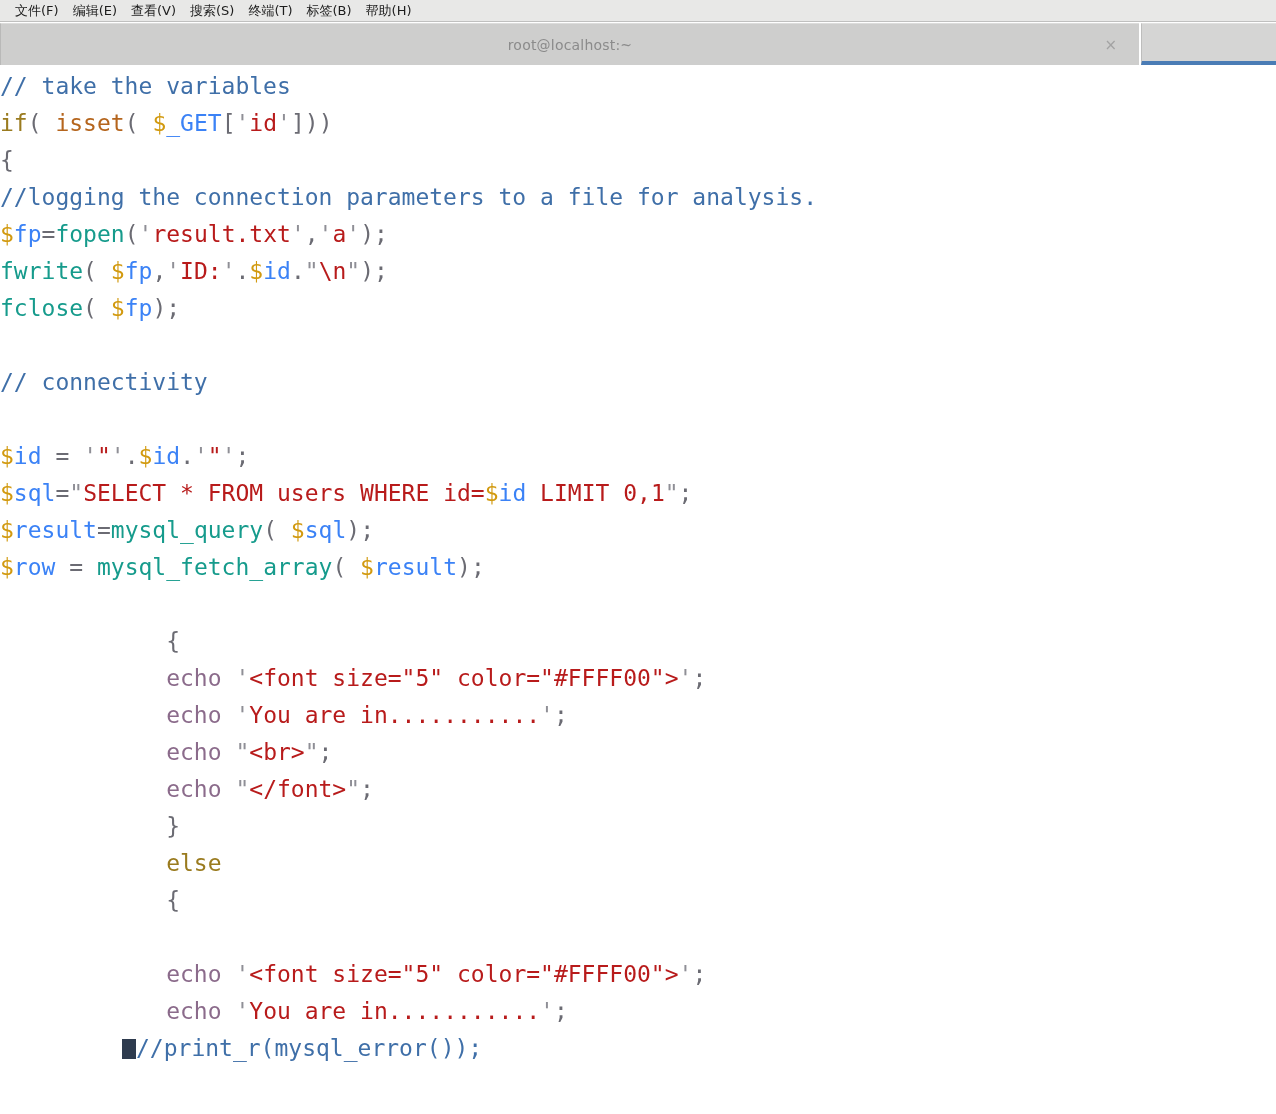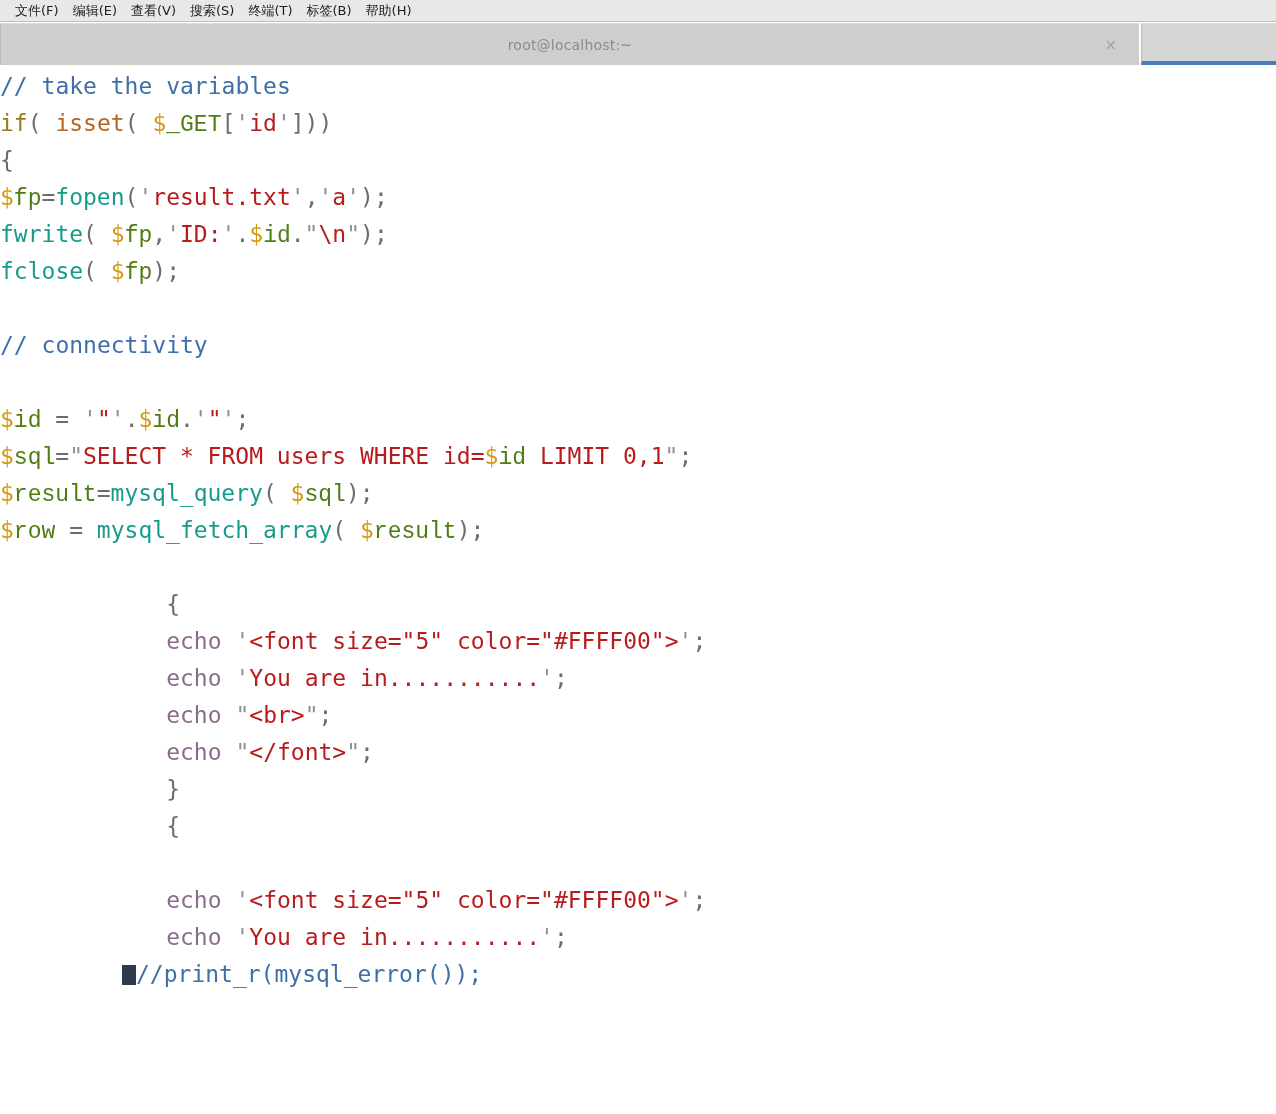--- a/index.html
+++ b/index.html
@@ -85,21 +85,21 @@
     color: #333333;
     letter-spacing: 0px;
   }
 
   
   .t-comment  { color: #3f6fa8; }
   .t-keyword  { color: #9a7b1f; }       
   .t-func     { color: #169b8c; }       
   .t-builtin  { color: #b5651d; }       
   .t-dollar   { color: #d29a10; }       
-  .t-var      { color: #4d7c0f; font-family: Liberation Mono, monospace; }       
+  .t-var      { color: #3b82f6; }       
   .t-string   { color: #b81b1b; }       
   .t-quote    { color: #8f8f96; }       
   .t-punc     { color: #6b6b73; }
   .t-echo     { color: #8b6b8b; }
 
   .cursor-block {
     display: inline-block;
     width: 14px; height: 20px;
     background: #2e3b4e;
     vertical-align: -3px;
@@ -122,35 +122,37 @@
   <span id="window-title">root@localhost:~</span>
   <span id="close-button">×</span>
 </div>
 
 <div id="bg-window"></div>
 
 <div id="terminal">
     <div class="code-line"><span class="t-comment">// take the variables</span></div>
     <div class="code-line"><span class="t-keyword">if</span><span class="t-punc">(</span> <span class="t-builtin">isset</span><span class="t-punc">(</span> <span class="t-dollar">$</span><span class="t-var">_GET</span><span class="t-punc">[</span><span class="t-quote">'</span><span class="t-string">id</span><span class="t-quote">'</span><span class="t-punc">]</span><span class="t-punc">)</span><span class="t-punc">)</span></div>
     <div class="code-line"><span class="t-punc">{</span></div>
+    <div class="code-line"><span class="t-comment">//logging the connection parameters to a file for analysis.</span></div>
     <div class="code-line"><span class="t-dollar">$</span><span class="t-var">fp</span><span class="t-punc">=</span><span class="t-func">fopen</span><span class="t-punc">(</span><span class="t-quote">'</span><span class="t-string">result.txt</span><span class="t-quote">'</span><span class="t-punc">,</span><span class="t-quote">'</span><span class="t-string">a</span><span class="t-quote">'</span><span class="t-punc">)</span><span class="t-punc">;</span></div>
     <div class="code-line"><span class="t-func">fwrite</span><span class="t-punc">(</span> <span class="t-dollar">$</span><span class="t-var">fp</span><span class="t-punc">,</span><span class="t-quote">'</span><span class="t-string">ID:</span><span class="t-quote">'</span><span class="t-punc">.</span><span class="t-dollar">$</span><span class="t-var">id</span><span class="t-punc">.</span><span class="t-quote">"</span><span class="t-string">\n</span><span class="t-quote">"</span><span class="t-punc">)</span><span class="t-punc">;</span></div>
     <div class="code-line"><span class="t-func">fclose</span><span class="t-punc">(</span> <span class="t-dollar">$</span><span class="t-var">fp</span><span class="t-punc">)</span><span class="t-punc">;</span></div>
     <div class="code-line">&nbsp;</div>
     <div class="code-line"><span class="t-comment">// connectivity</span></div>
     <div class="code-line">&nbsp;</div>
     <div class="code-line"><span class="t-dollar">$</span><span class="t-var">id</span> <span class="t-punc">=</span> <span class="t-quote">'</span><span class="t-string">"</span><span class="t-quote">'</span><span class="t-punc">.</span><span class="t-dollar">$</span><span class="t-var">id</span><span class="t-punc">.</span><span class="t-quote">'</span><span class="t-string">"</span><span class="t-quote">'</span><span class="t-punc">;</span></div>
     <div class="code-line"><span class="t-dollar">$</span><span class="t-var">sql</span><span class="t-punc">=</span><span class="t-quote">"</span><span class="t-string">SELECT * FROM users WHERE id=</span><span class="t-dollar">$</span><span class="t-var">id</span><span class="t-string"> LIMIT 0,1</span><span class="t-quote">"</span><span class="t-punc">;</span></div>
     <div class="code-line"><span class="t-dollar">$</span><span class="t-var">result</span><span class="t-punc">=</span><span class="t-func">mysql_query</span><span class="t-punc">(</span> <span class="t-dollar">$</span><span class="t-var">sql</span><span class="t-punc">)</span><span class="t-punc">;</span></div>
     <div class="code-line"><span class="t-dollar">$</span><span class="t-var">row</span> <span class="t-punc">=</span> <span class="t-func">mysql_fetch_array</span><span class="t-punc">(</span> <span class="t-dollar">$</span><span class="t-var">result</span><span class="t-punc">)</span><span class="t-punc">;</span></div>
     <div class="code-line">&nbsp;</div>
     <div class="code-line">            <span class="t-punc">{</span></div>
     <div class="code-line">            <span class="t-echo">echo</span> <span class="t-quote">'</span><span class="t-string">&lt;font size="5" color="#FFFF00"&gt;</span><span class="t-quote">'</span><span class="t-punc">;</span></div>
     <div class="code-line">            <span class="t-echo">echo</span> <span class="t-quote">'</span><span class="t-string">You are in...........</span><span class="t-quote">'</span><span class="t-punc">;</span></div>
     <div class="code-line">            <span class="t-echo">echo</span> <span class="t-quote">"</span><span class="t-string">&lt;br&gt;</span><span class="t-quote">"</span><span class="t-punc">;</span></div>
     <div class="code-line">            <span class="t-echo">echo</span> <span class="t-quote">"</span><span class="t-string">&lt;/font&gt;</span><span class="t-quote">"</span><span class="t-punc">;</span></div>
     <div class="code-line">            <span class="t-punc">}</span></div>
+    <div class="code-line">            <span class="t-keyword">else</span></div>
     <div class="code-line">            <span class="t-punc">{</span></div>
     <div class="code-line">&nbsp;</div>
     <div class="code-line">            <span class="t-echo">echo</span> <span class="t-quote">'</span><span class="t-string">&lt;font size="5" color="#FFFF00"&gt;</span><span class="t-quote">'</span><span class="t-punc">;</span></div>
     <div class="code-line">            <span class="t-echo">echo</span> <span class="t-quote">'</span><span class="t-string">You are in...........</span><span class="t-quote">'</span><span class="t-punc">;</span></div>
     <div class="code-line" style="padding-left: 122px;"><span class="cursor-block"></span><span class="t-comment">//print_r(mysql_error());</span></div>
   </div>
 
 </body></html>

